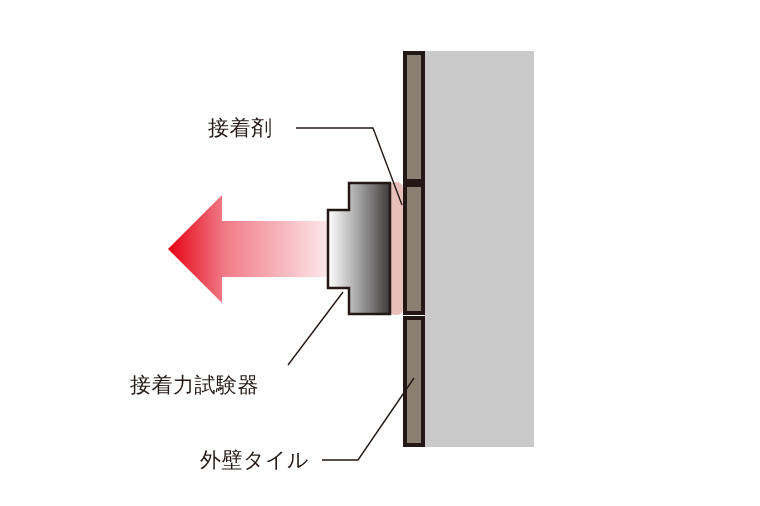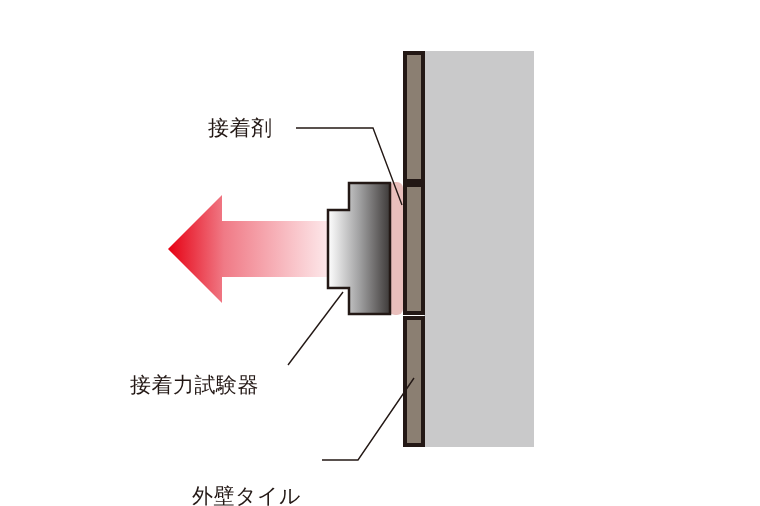--- a/index.html
+++ b/index.html
@@ -40,13 +40,13 @@
 
   <path d="M349,183 L390,183 L390,314 L349,314 L349,288 L328,288 L328,210 L349,210 Z" fill="url(#testerGrad)" stroke="#231815" stroke-width="2.5" stroke-linejoin="miter"></path>
 
   <polyline points="296,128 373,128 402,205" fill="none" stroke="#231815" stroke-width="1.4"></polyline>
   <polyline points="288,365 343,292" fill="none" stroke="#231815" stroke-width="1.4"></polyline>
   <polyline points="322,460 358,460 414,378" fill="none" stroke="#231815" stroke-width="1.4"></polyline>
 </svg>
 
 <div class="label" style="left:208px; top:118px;text-align:center;">接着剤</div>
 <div class="label" style="left:130px; top:375px;text-align:right;">接着力試験器</div>
-<div class="label" style="left:192px; top:450px;margin-top:36px;">外壁タイル</div>
+<div class="label" style="left:200px; top:450px;">外壁タイル</div>
 
 </body></html>

